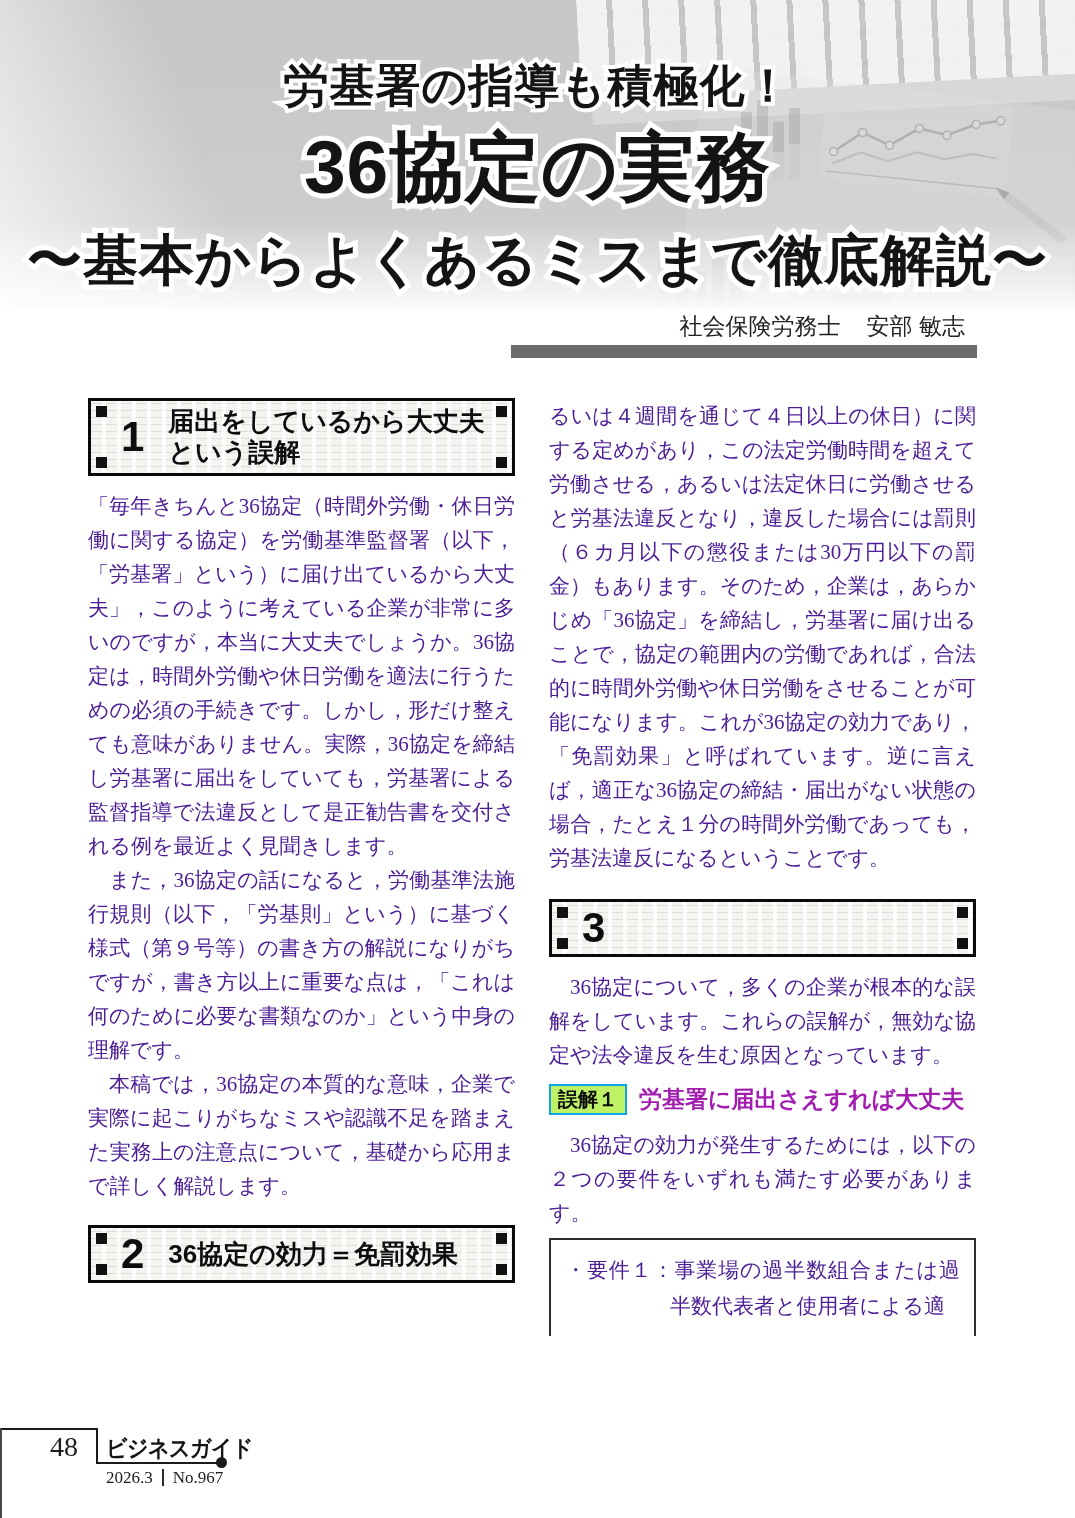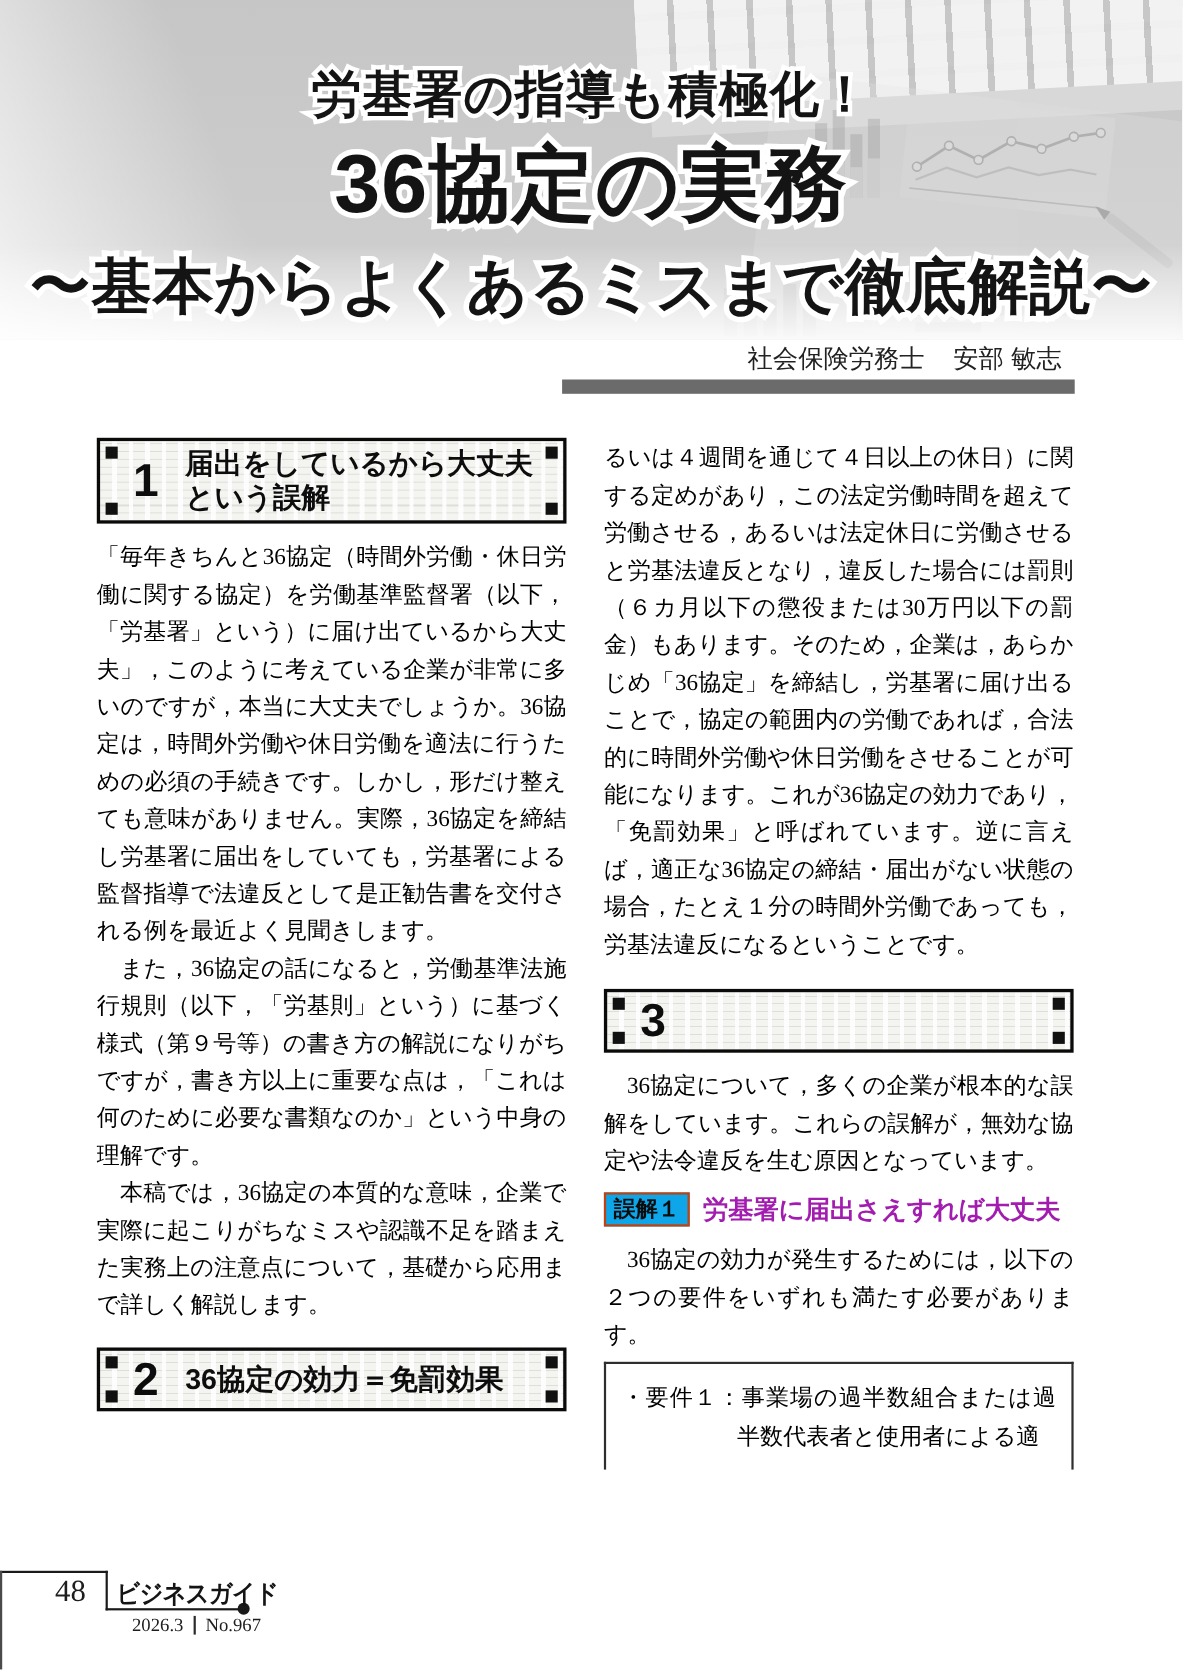--- a/index.html
+++ b/index.html
@@ -31,21 +31,21 @@
   
   .byline{position:absolute;top:311px;right:110px;font-size:23px;color:#222;font-weight:500;white-space:nowrap;}
   .byline .role{margin-right:26px;}
   .byline-bar{position:absolute;left:511px;top:345px;width:466px;height:13px;background:#6b6b6b;}
 
   
   .col{position:absolute;width:427px;}
   .col-left{left:88px;top:398px;}
   .col-right{left:549px;top:399px;}
   .bp{font-family:"Liberation Serif","DejaVu Serif",serif;font-size:21px;line-height:34px;
-      color:#000000;text-align:justify;margin:0;}
+      color:#4c1d95;text-align:justify;margin:0;}
   .ind1{text-indent:1em;}
   .mt13{margin-top:13px;}
 
   
   .sec-box{position:relative;border:3px solid #0a0a0a;
      background:
        repeating-linear-gradient(90deg, rgba(255,255,255,0) 0 11px, rgba(255,255,255,.85) 11px 15px),
        repeating-linear-gradient(0deg, rgba(255,255,255,0) 0 6px, rgba(120,120,120,.18) 6px 7px),
        #f4f4f1;
      display:flex;align-items:center;padding:5px 24px 5px 30px;box-sizing:border-box;}
@@ -53,40 +53,40 @@
   .csq.tl{left:5px;top:5px;} .csq.tr{right:5px;top:5px;}
   .csq.bl{left:5px;bottom:5px;} .csq.br{right:5px;bottom:5px;}
   .sec-num{font-size:42px;font-weight:900;color:#0d0d0d;line-height:1;margin-right:24px;}
   .sec-title{font-size:26px;font-weight:900;color:#0d0d0d;line-height:1.2;}
   .sec1-title{width:342px;}
   .sec-box.mt22{margin-top:22px;}
   .sec-box.mt24{margin-top:24px;}
 
   
   .mis-head{margin-top:12px;display:flex;align-items:center;white-space:nowrap;}
-  .mis-label{display:inline-block;border:2px solid #c2410c;background:#0ea5e9;color:#0c0c0c;
+  .mis-label{display:inline-block;border:2px solid #0ea5e9;background:#bef264;color:#0c0c0c;
      font-weight:900;font-size:20px;padding:1px 7px;margin-right:12px;line-height:1.25;}
   .mis-title{font-size:23px;font-weight:900;color:#a21caf;}
 
   
   .req-box{margin-top:8px;border:2px solid #2e2e2e;border-bottom:none;height:84px;
      padding:12px 14px 0 14px;box-sizing:content-box;overflow:hidden;}
   .req-box .bp{padding-left:5em;text-indent:-5em;line-height:36px;}
 
   
   .f-rule-top{position:absolute;left:0;top:1428px;width:98px;height:2px;background:#1a1a1a;}
   .f-rule-vert{position:absolute;left:96px;top:1428px;width:2px;height:36px;background:#1a1a1a;}
   .f-rule-bot{position:absolute;left:96px;top:1462px;width:126px;height:2px;background:#1a1a1a;}
   .f-dot{position:absolute;left:216px;top:1457px;width:11px;height:11px;border-radius:50%;background:#1a1a1a;}
   .f-edge{position:absolute;left:0;top:1428px;width:2px;height:90px;background:#4a4a4a;}
   .f-page{position:absolute;left:50px;top:1431px;font-family:"Liberation Serif","DejaVu Serif",serif;
      font-size:28px;color:#1d1d1d;}
   .f-logo{position:absolute;left:106px;top:1433px;font-size:21px;font-weight:900;color:#141414;
      letter-spacing:-0.5px;transform:scaleY(1.1);transform-origin:left top;}
-  .f-issue{position:absolute;left:120px;top:1468px;font-family:"Liberation Serif","DejaVu Serif",serif;
+  .f-issue{position:absolute;left:106px;top:1468px;font-family:"Liberation Serif","DejaVu Serif",serif;
      font-size:17px;color:#1d1d1d;}
   .f-div{display:inline-block;width:0;border-left:2px solid #2a2a2a;height:17px;margin:0 9px;vertical-align:-3px;}
 </style>
 </head>
 <body>
 
 <div id="page">
 
   <div class="hero">
     <div class="kb"></div>

